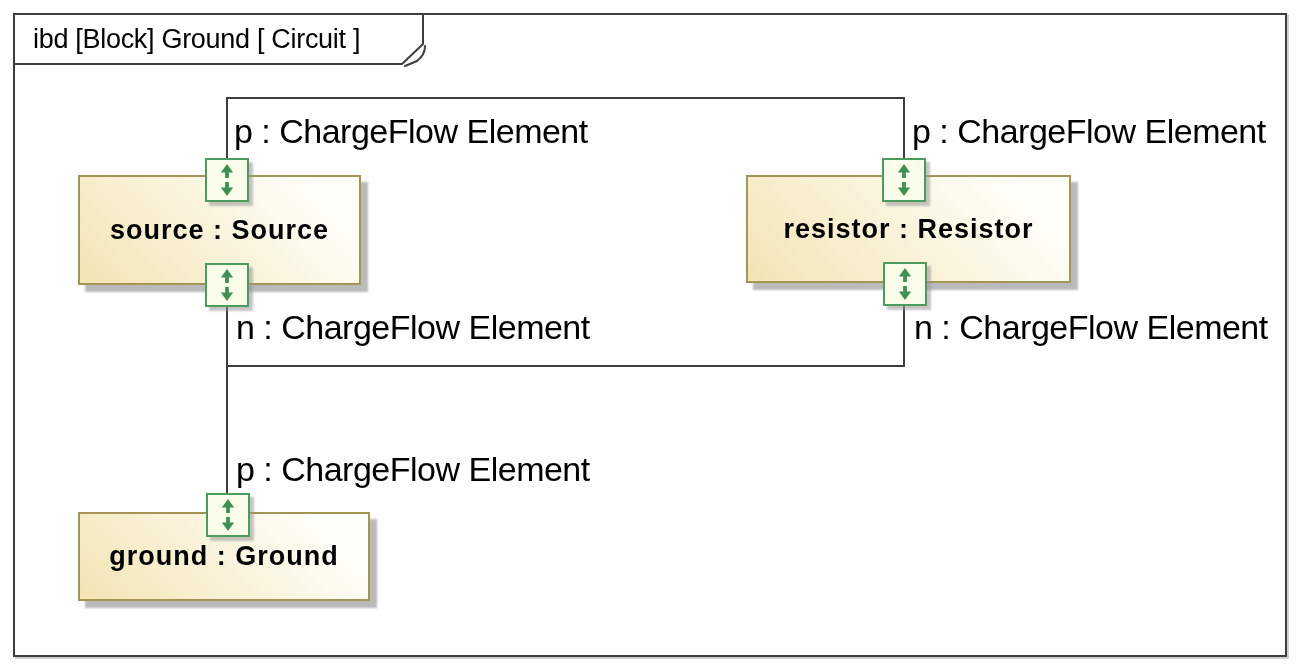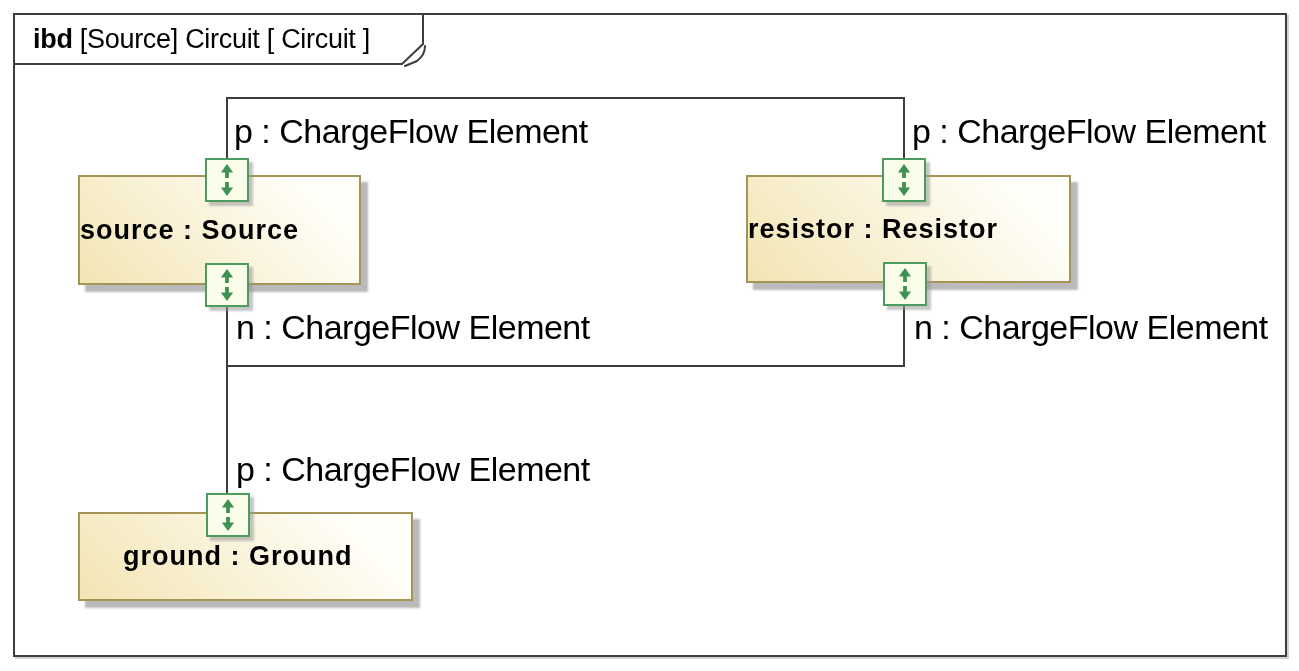--- a/index.html
+++ b/index.html
@@ -25,31 +25,31 @@
     background:transparent;
   }
   #wires{position:absolute;left:0;top:0;width:1299px;height:671px;}
   #wires polyline,#wires path{fill:none;stroke:var(--connector);stroke-width:2px;}
   #wires .tab-shape{fill:#ffffff;stroke:var(--frame-border);stroke-width:2px;}
   #wires .tab-fold{fill:none;stroke:var(--frame-border);stroke-width:2px;stroke-linecap:round;}
   .tab-title{
     position:absolute;left:33px;top:24px;width:380px;height:30px;line-height:30px;
     font-size:27px;white-space:nowrap;letter-spacing:-0.3px;
   }
-  .tab-title .kw{font-weight:bold;}
+  .tab-title .kw{font-weight:normal;}
   .block{
-    position:absolute;display:flex;align-items:center;justify-content:flex-start;
+    position:absolute;display:flex;align-items:center;justify-content:center;
     background:linear-gradient(45deg,var(--block-fill-left) 0%,var(--block-fill-right) 85%);
     border:2px solid var(--block-border);
     box-shadow:7px 7px 2px rgba(140,140,140,0.6);
     font-weight:bold;font-size:27px;letter-spacing:1px;white-space:nowrap;
   }
   #block-source{left:78px;top:175px;width:279px;height:106px;}
   #block-resistor{left:730px;top:175px;width:321px;height:104px;margin-left:16px;}
-  #block-ground{left:78px;top:512px;width:288px;height:85px;padding-left:43px;}
+  #block-ground{left:78px;top:512px;width:288px;height:85px;}
   .port{
     position:absolute;width:40px;height:40px;
     border:2px solid var(--port-border);background:var(--port-fill);
     box-shadow:4px 4px 2px rgba(150,150,150,0.55);
     display:flex;align-items:center;justify-content:center;
   }
   .port svg{display:block;}
   .port .arr{fill:var(--arrow-green);}
   #port-source-p{left:205px;top:158px;}
   #port-source-n{left:205px;top:263px;}
@@ -76,21 +76,21 @@
   <svg id="wires" viewBox="0 0 1299 671">
 
     <path class="tab-shape" d="M14,14 H423 V44 L402,64 H14 Z"></path>
     <path class="tab-fold" d="M425,46 Q425,55 417,61 L405,66"></path>
 
     <polyline points="227,158 227,98 904,98 904,158"></polyline>
     <polyline points="904,306 904,366 227,366"></polyline>
     <polyline points="227,307 227,493"></polyline>
   </svg>
 
-  <div class="tab-title"><span class="kw">ibd</span><span> [Source] Circuit [ Circuit ]</span></div>
+  <div class="tab-title"><span class="kw">ibd</span><span> [Block] Ground [ Circuit ]</span></div>
 
   <div class="block" id="block-source">
     <span>source : Source</span>
   </div>
   <div class="block" id="block-resistor">
     <span>resistor : Resistor</span>
   </div>
   <div class="block" id="block-ground">
     <span>ground : Ground</span>
   </div>

